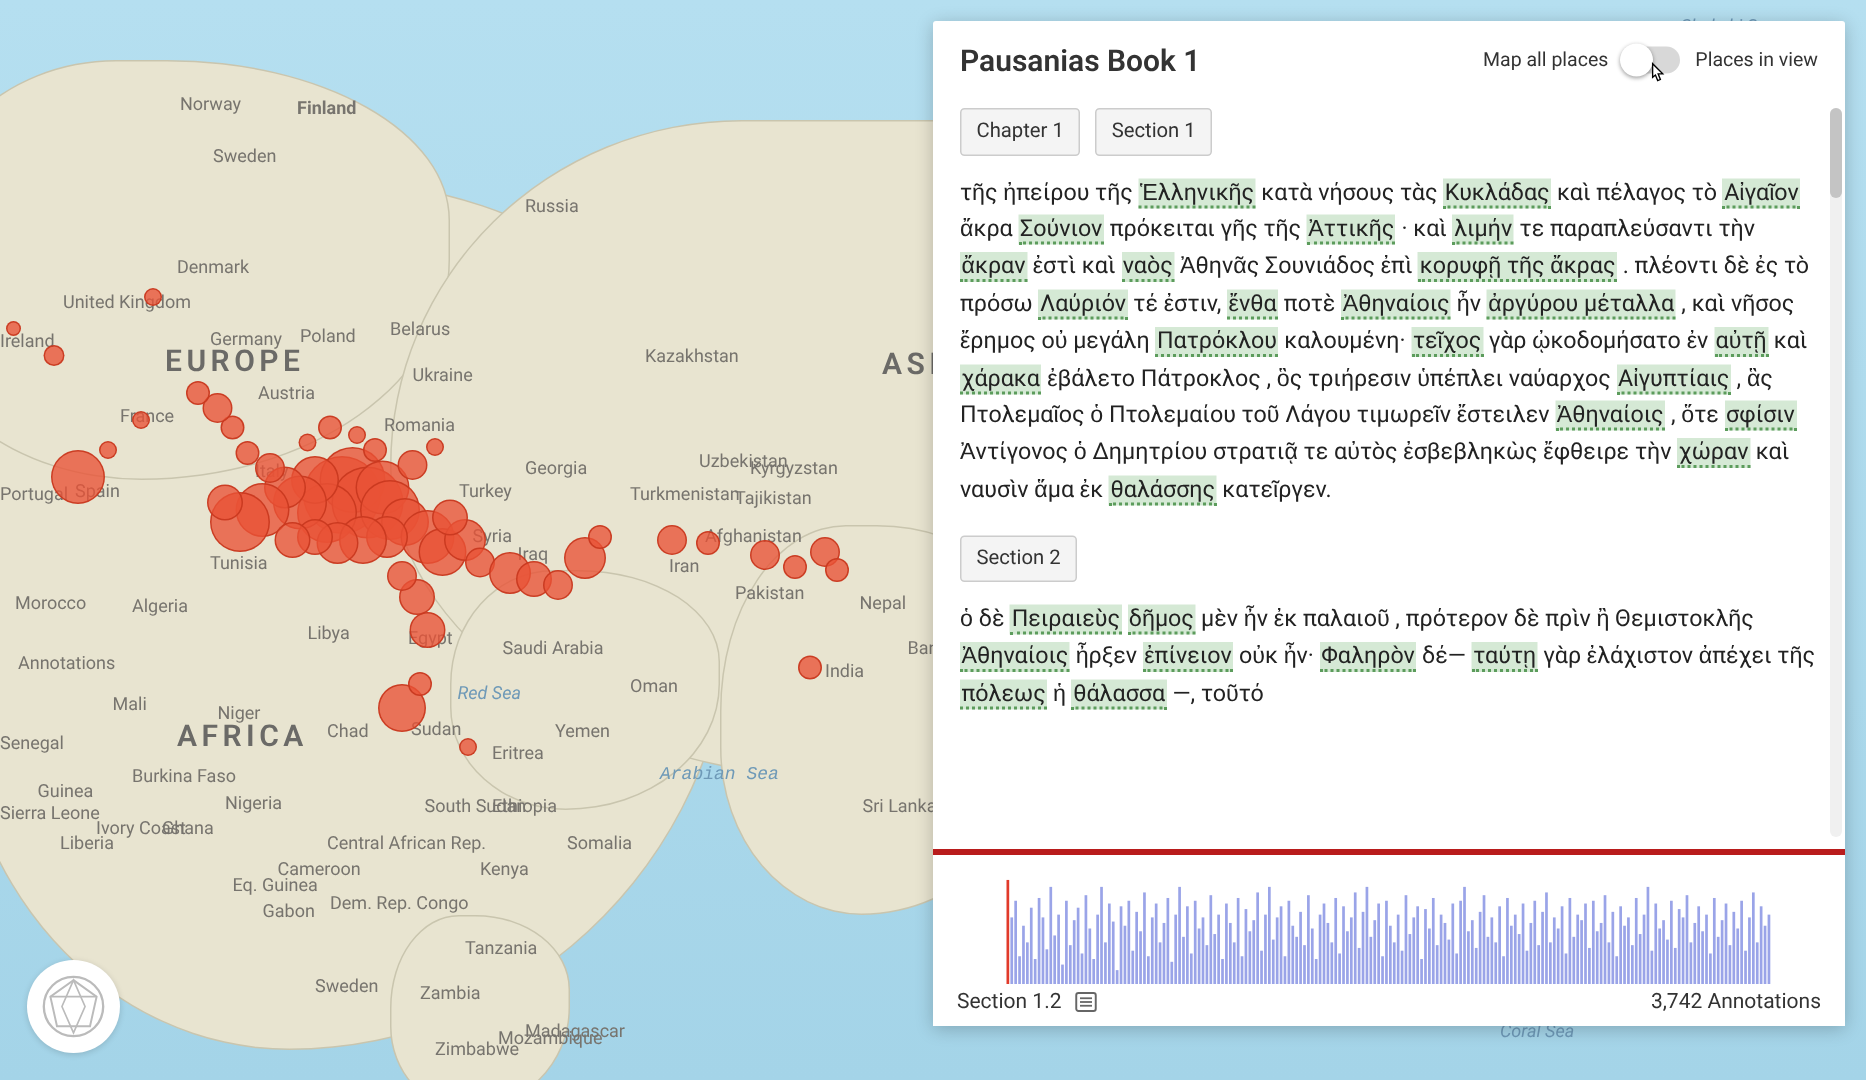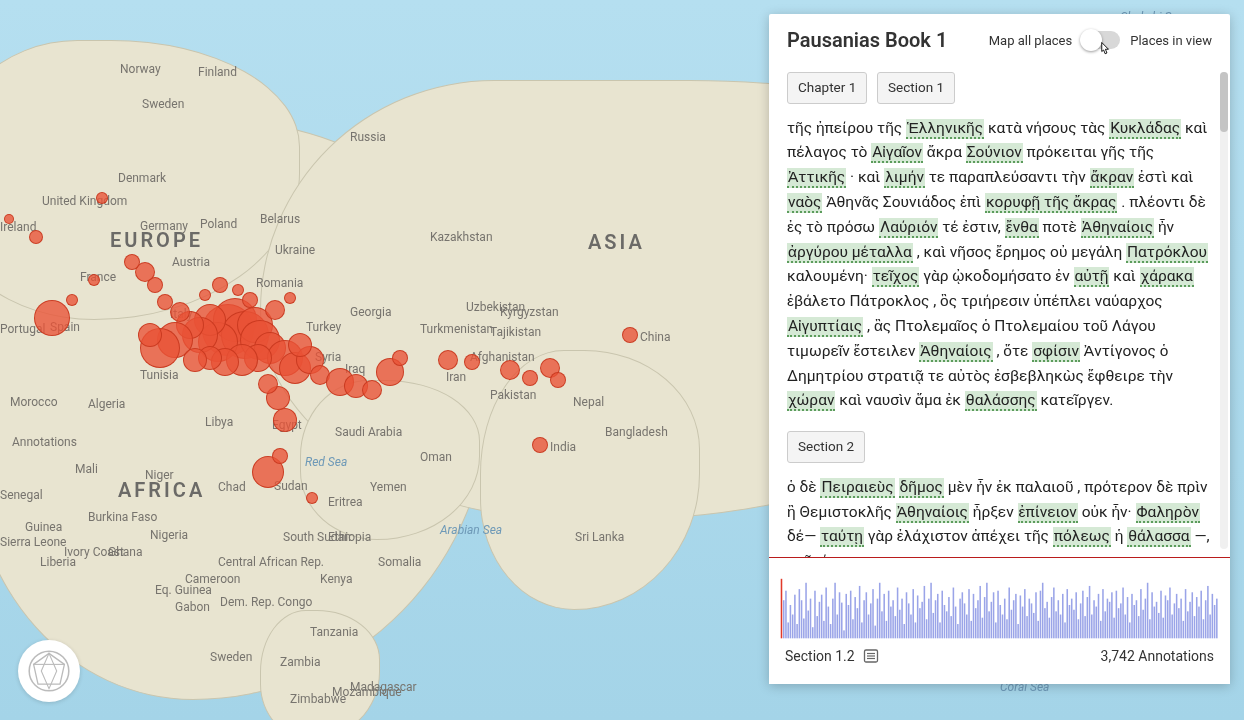--- a/index.html
+++ b/index.html
@@ -40,21 +40,21 @@
   background: #fff;
   border-radius: 50%;
   box-shadow: 0 1px 4px rgba(0,0,0,0.15);
   display:flex; align-items:center; justify-content:center;
 }
 .logo svg { width: 44px; height: 44px; }
 
 .panel {
   position: absolute;
   top: 14px; right: 14px;
-  width: 461px;
+  width: 608px;
   height: 670px;
   background: #fff;
   border-radius: 2px;
   box-shadow: 0 2px 12px rgba(0,0,0,0.22);
   display: flex; flex-direction: column;
 }
 .panel-header {
   display: flex; align-items: center; justify-content: space-between;
   padding: 14px 18px 12px 18px;
 }
@@ -96,22 +96,22 @@
   cursor: pointer;
 }
 .hl {
   background: #d5e9d5;
   border-bottom: 2px dotted #5c9c5c;
   padding: 0 1px;
 }
 .sec-spacer{height:18px;}
 
 .panel-footer {
-  border-top: 1px solid #b91c1c;
-  padding: 6px 10px 20px 10px;
+  border-top: 4px solid #b91c1c;
+  padding: 6px 10px 8px 10px;
   background:#fff;
 }
 .spark {
   width: 100%; height: 80px; display: block;
 }
 .footer-row {
   display: flex; align-items: center; justify-content: space-between;
   font-size: 14px; color: #333; padding: 4px 6px 0 6px;
 }
 .footer-row .left { display:flex; align-items:center; gap:8px;}
@@ -132,21 +132,21 @@
 
   <div class="land" style="left:-30px; top:120px; width:520px; height:580px;"></div>
   <div class="land" style="left:-60px; top:40px; width:360px; height:280px;"></div>
   <div class="land" style="left:260px; top:80px; width:820px; height:440px; border-radius:30% 50% 60% 40%/55% 35% 60% 50%;"></div>
   <div class="land" style="left:300px; top:380px; width:180px; height:160px;"></div>
   <div class="land" style="left:480px; top:350px; width:220px; height:260px;"></div>
   <div class="land" style="left:260px; top:610px; width:120px; height:130px;"></div>
 
   <div id="map-labels">
       <span class="map-label" style="left: 120px; top: 62px;">Norway</span>
-      <span class="map-label" style="left: 198px; top: 65px;">Finland</span>
+      <span class="map-label" style="left: 198px; top: 65px; font-weight: bold;">Finland</span>
       <span class="map-label" style="left: 142px; top: 97px;">Sweden</span>
       <span class="map-label" style="left: 118px; top: 171px;">Denmark</span>
       <span class="map-label" style="left: 42px; top: 194px;">United Kingdom</span>
       <span class="map-label" style="left: 0px; top: 220px;">Ireland</span>
       <span class="map-label" style="left: 200px; top: 217px;">Poland</span>
       <span class="map-label" style="left: 260px; top: 212px;">Belarus</span>
       <span class="map-label" style="left: 140px; top: 219px;">Germany</span>
       <span class="map-label" style="left: 275px; top: 243px;">Ukraine</span>
       <span class="map-label" style="left: 172px; top: 255px;">Austria</span>
       <span class="map-label" style="left: 256px; top: 276px;">Romania</span>
@@ -210,21 +210,21 @@
       <span class="map-label" style="left: 0px; top: 488px;">Senegal</span>
       <span class="map-label" style="left: 88px; top: 510px;">Burkina Faso</span>
     </div>
   <div id="map-big-labels">
       <span class="map-label big" style="left: 110px; top: 228px;">EUROPE</span>
       <span class="map-label big" style="left: 118px; top: 478px;">AFRICA</span>
       <span class="map-label big" style="left: 588px; top: 230px;">ASIA</span>
     </div>
   <div id="map-water-labels">
       <span class="map-label water" style="left: 305px; top: 455px;">Red Sea</span>
-      <span class="map-label water" style="left: 440px; top: 523px;">Arabian Sea</span>
+      <span class="map-label water" style="left: 440px; top: 509px; font-family: Liberation Mono, monospace;">Arabian Sea</span>
       <span class="map-label water" style="left: 1000px; top: 680px;">Coral Sea</span>
       <span class="map-label water" style="left: 1120px; top: 10px;">Chukchi Sea</span>
     </div>
   <div id="bubbles">
       <div class="bubble" style="left: 228px; top: 330px; width: 52px; height: 52px;"></div>
       <div class="bubble" style="left: 235px; top: 320px; width: 44px; height: 44px;"></div>
       <div class="bubble" style="left: 245px; top: 335px; width: 48px; height: 48px;"></div>
       <div class="bubble" style="left: 218px; top: 342px; width: 40px; height: 40px;"></div>
       <div class="bubble" style="left: 255px; top: 325px; width: 36px; height: 36px;"></div>
       <div class="bubble" style="left: 260px; top: 340px; width: 40px; height: 40px;"></div>

